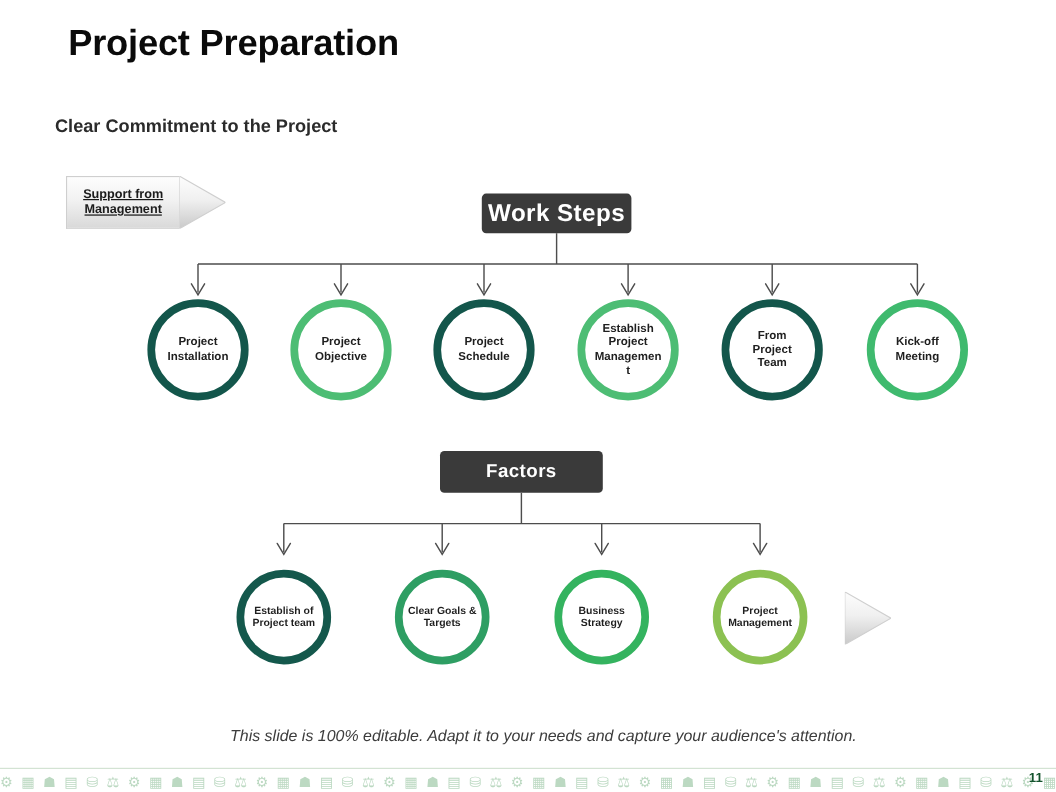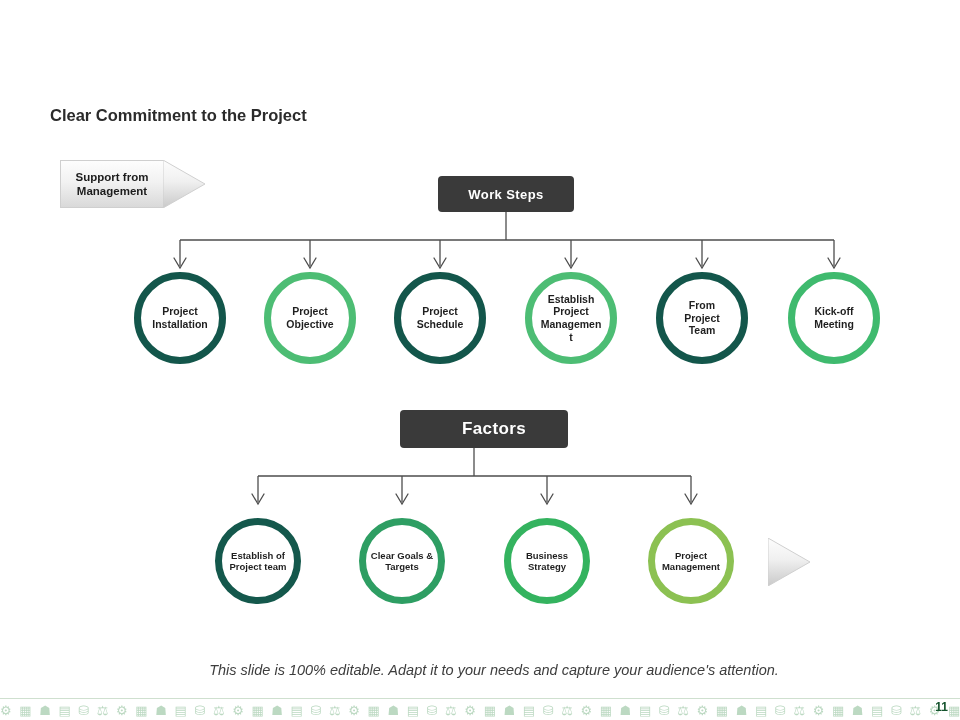--- a/index.html
+++ b/index.html
@@ -80,20 +80,21 @@
     line-height: 1.25;
     text-align: center;
     white-space: pre-line;
   }
 
   #chevron-support {
     left: 60px;
     top: 160px;
     width: 145px;
     height: 48px;
+    text-decoration: underline;
   }
   #chevron-support .chev-body { width: 103px; }
   #chevron-support .chev-head { width: 42px; }
 
   #chevron-communication {
     left: 768px;
     top: 538px;
     width: 145px;
     height: 48px;
   }
@@ -110,29 +111,28 @@
     justify-content: center;
     color: #ffffff;
     font-weight: bold;
     letter-spacing: 0.4px;
   }
   #box-work-steps {
     left: 438px;
     top: 176px;
     width: 136px;
     height: 36px;
-    font-size: 13px;
+    font-size: 22px;
   }
   #box-factors {
     left: 400px;
     top: 410px;
     width: 148px;
     height: 38px;
     font-size: 17px;
-    padding-left: 20px;
   }
 
   
   .connectors {
     position: absolute;
     left: 0;
     top: 0;
     width: 960px;
     height: 720px;
     pointer-events: none;
@@ -208,20 +208,21 @@
     font-size: 12px;
     font-weight: bold;
     color: #14532d;
   }
 </style>
 </head>
 <body>
 
 <div id="slide">
 
+  <div class="page-title">Project Preparation</div>
   <div class="section-subtitle">Clear Commitment to the Project</div>
 
   <div class="chevron" id="chevron-support">
     <div class="chev-body">
       <span class="chev-label">Support from
 Management</span>
     </div>
     <div class="chev-head">
       <svg width="42" height="48" viewBox="0 0 42 48">
         <defs>

